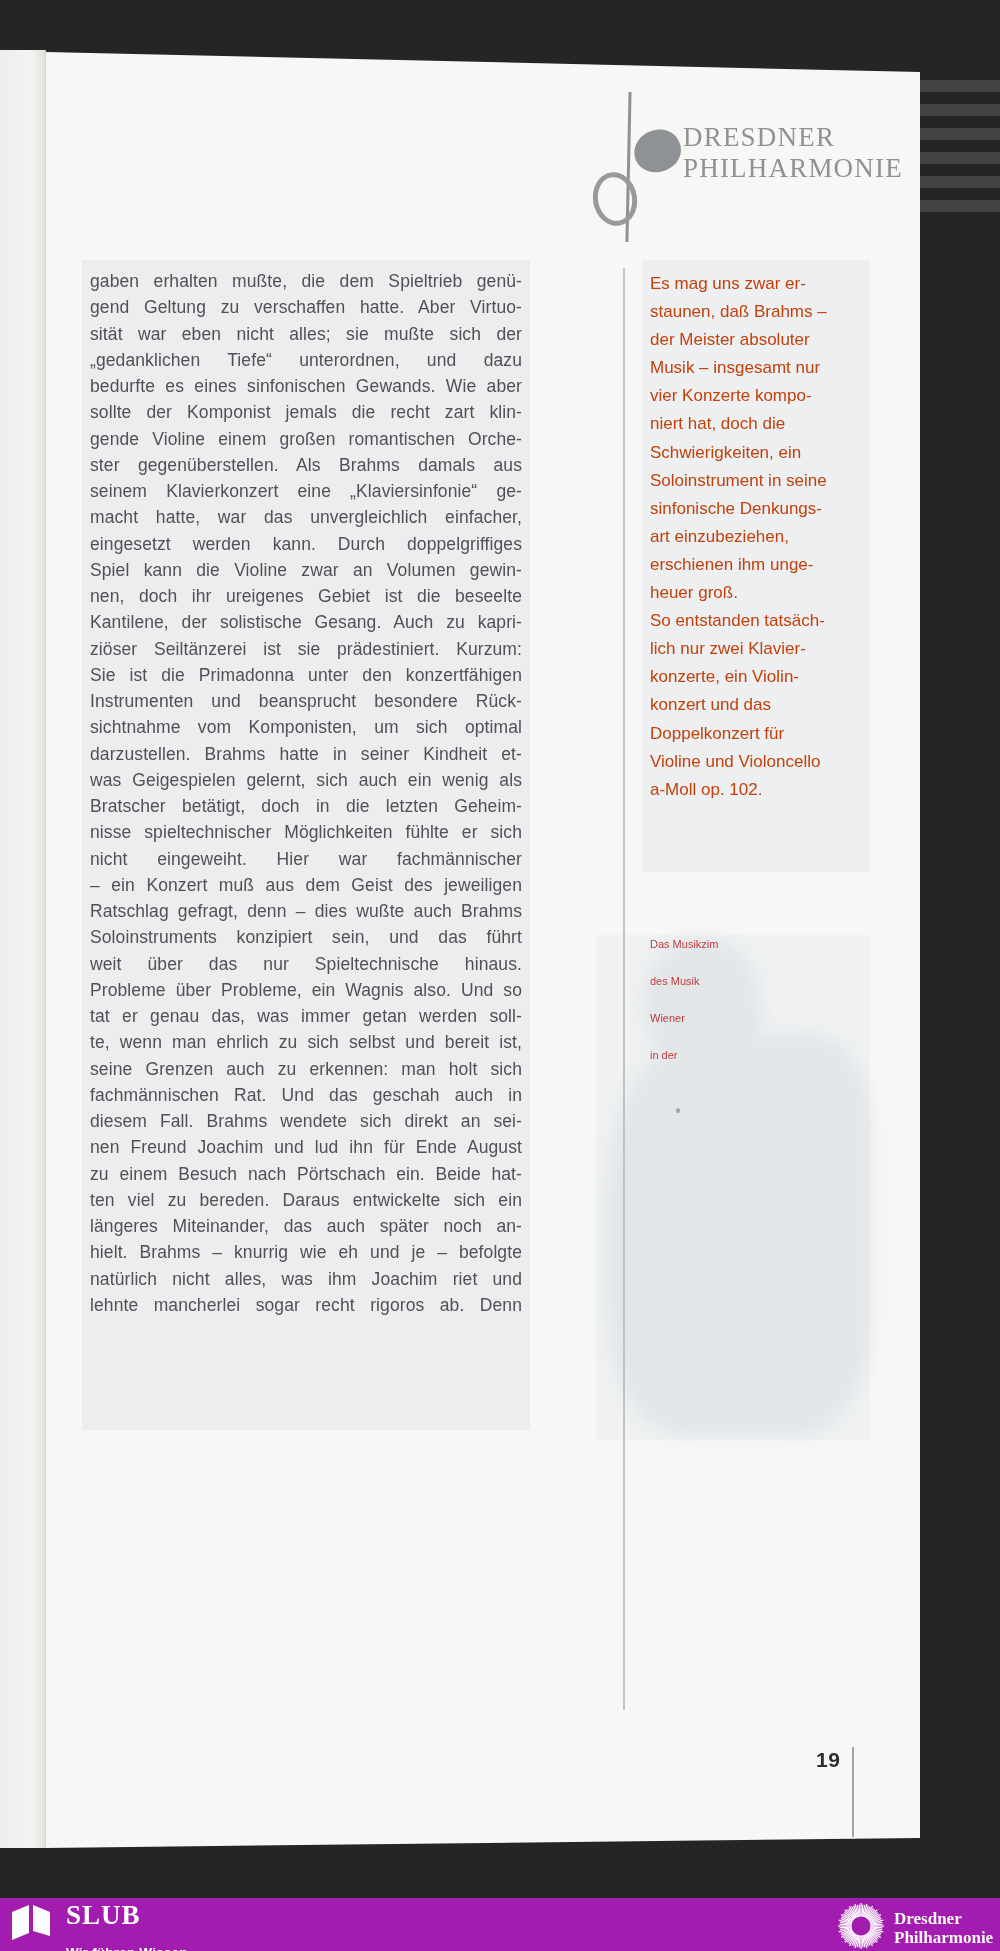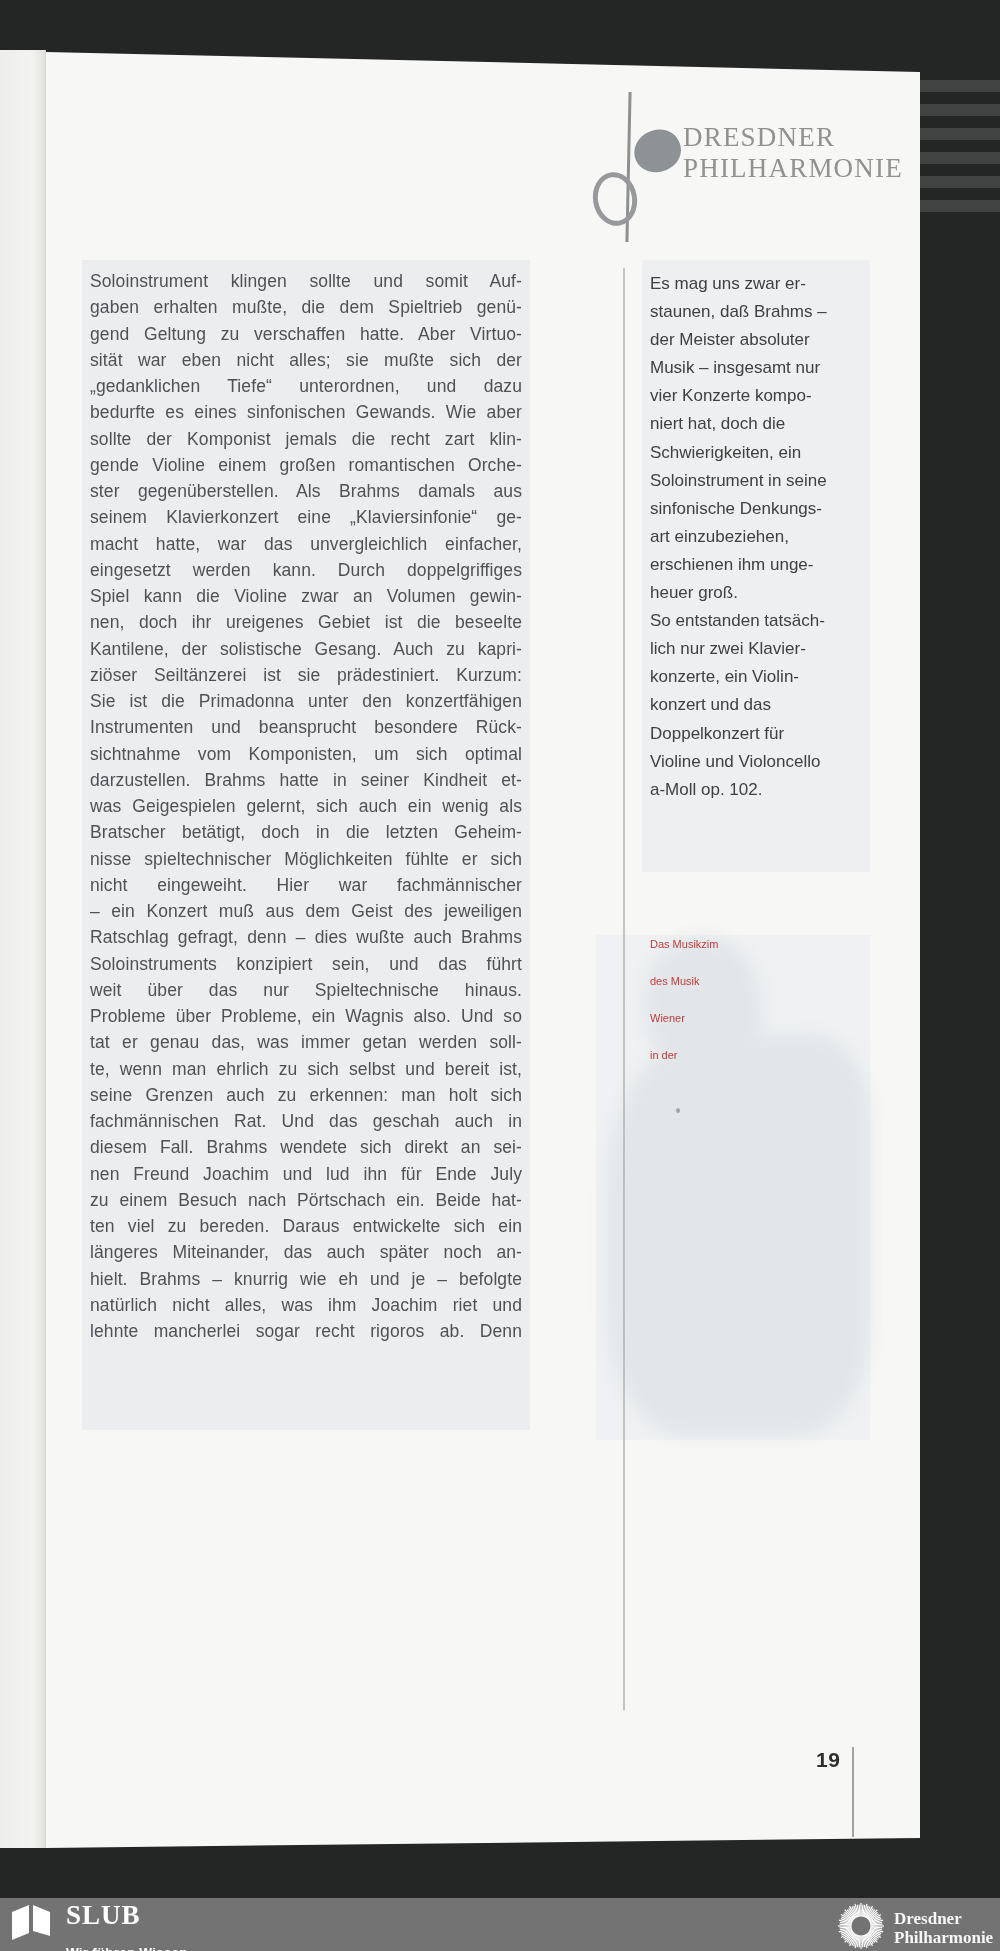--- a/index.html
+++ b/index.html
@@ -40,31 +40,31 @@
   #brand{left:637px;top:72px;font-family:"Liberation Serif",serif;font-weight:500;
     font-size:27px;line-height:31px;letter-spacing:1.2px;color:#919290;}
 
   
   .stripe{left:868px;width:132px;height:12px;background:rgba(224,228,228,0.16);}
 
   
   #main-col{left:44px;top:218px;width:432px;color:#515155;font-size:17.5px;
     line-height:26.25px;letter-spacing:.1px;}
   #main-col div{text-align:justify;text-align-last:justify;}
-  #side-col{left:604px;top:220px;width:224px;color:#404040;font-size:17px;line-height:28.1px;}
+  #side-col{left:604px;top:220px;width:224px;color:#c2410c;font-size:17px;line-height:28.1px;}
   #divider{left:577px;top:218px;width:2px;height:1442px;background:#b5b7b8;opacity:.8;}
 
   #speck{left:630px;top:1058px;width:4px;height:5px;border-radius:50%;background:#77777a;opacity:.6;}
 
   
   #page-num{left:770px;top:1698px;font-size:21px;font-weight:bold;color:#2e2e2e;letter-spacing:.5px;}
   #page-num-rule{left:806px;top:1697px;width:2px;height:90px;background:#a3a3a1;}
 
   
-  #footer{left:0;top:1898px;width:1000px;height:53px;background:#737373;}
+  #footer{left:0;top:1898px;width:1000px;height:53px;background:#a21caf;}
   #slub{left:10px;top:4px;display:flex;align-items:flex-start;}
   #slub-text{margin-left:14px;color:#fff;}
   #slub-name{font-family:"Liberation Serif",serif;font-weight:bold;font-size:27px;line-height:27px;letter-spacing:1px;}
   #slub-tag{font-size:13.5px;font-weight:600;margin-top:16px;letter-spacing:.2px;}
   #phil{left:836px;top:5px;display:flex;align-items:center;}
   #phil-text{margin-left:8px;color:#f7f7f7;font-family:"Liberation Serif",serif;
     font-weight:600;font-size:17px;line-height:19px;}
 </style>
 </head>
 <body>
@@ -101,21 +101,20 @@
       <div id="dp-stroke" class="abs"></div>
       <div id="dp-bowl" class="abs"></div>
       <div id="dp-dot" class="abs"></div>
     </div>
     <div id="brand" class="abs">
       <div>DRESDNER</div>
       <div>PHILHARMONIE</div>
     </div>
 
     <div id="main-col" class="abs">
-        <div class="jline">Soloinstrument klingen sollte und somit Auf-</div>
         <div class="jline">gaben erhalten mußte, die dem Spieltrieb genü-</div>
         <div class="jline">gend Geltung zu verschaffen hatte. Aber Virtuo-</div>
         <div class="jline">sität war eben nicht alles; sie mußte sich der</div>
         <div class="jline">„gedanklichen Tiefe“ unterordnen, und dazu</div>
         <div class="jline">bedurfte es eines sinfonischen Gewands. Wie aber</div>
         <div class="jline">sollte der Komponist jemals die recht zart klin-</div>
         <div class="jline">gende Violine einem großen romantischen Orche-</div>
         <div class="jline">ster gegenüberstellen. Als Brahms damals aus</div>
         <div class="jline">seinem Klavierkonzert eine „Klaviersinfonie“ ge-</div>
         <div class="jline">macht hatte, war das unvergleichlich einfacher,</div>
@@ -135,21 +134,21 @@
         <div class="jline">– ein Konzert muß aus dem Geist des jeweiligen</div>
         <div class="jline">Ratschlag gefragt, denn – dies wußte auch Brahms</div>
         <div class="jline">Soloinstruments konzipiert sein, und das führt</div>
         <div class="jline">weit über das nur Spieltechnische hinaus.</div>
         <div class="jline">Probleme über Probleme, ein Wagnis also. Und so</div>
         <div class="jline">tat er genau das, was immer getan werden soll-</div>
         <div class="jline">te, wenn man ehrlich zu sich selbst und bereit ist,</div>
         <div class="jline">seine Grenzen auch zu erkennen: man holt sich</div>
         <div class="jline">fachmännischen Rat. Und das geschah auch in</div>
         <div class="jline">diesem Fall. Brahms wendete sich direkt an sei-</div>
-        <div class="jline">nen Freund Joachim und lud ihn für Ende July</div>
+        <div class="jline">nen Freund Joachim und lud ihn für Ende August</div>
         <div class="jline">zu einem Besuch nach Pörtschach ein. Beide hat-</div>
         <div class="jline">ten viel zu bereden. Daraus entwickelte sich ein</div>
         <div class="jline">längeres Miteinander, das auch später noch an-</div>
         <div class="jline">hielt. Brahms – knurrig wie eh und je – befolgte</div>
         <div class="jline">natürlich nicht alles, was ihm Joachim riet und</div>
         <div class="jline">lehnte mancherlei sogar recht rigoros ab. Denn</div>
       </div>
 
     <div id="divider" class="abs"></div>
 

